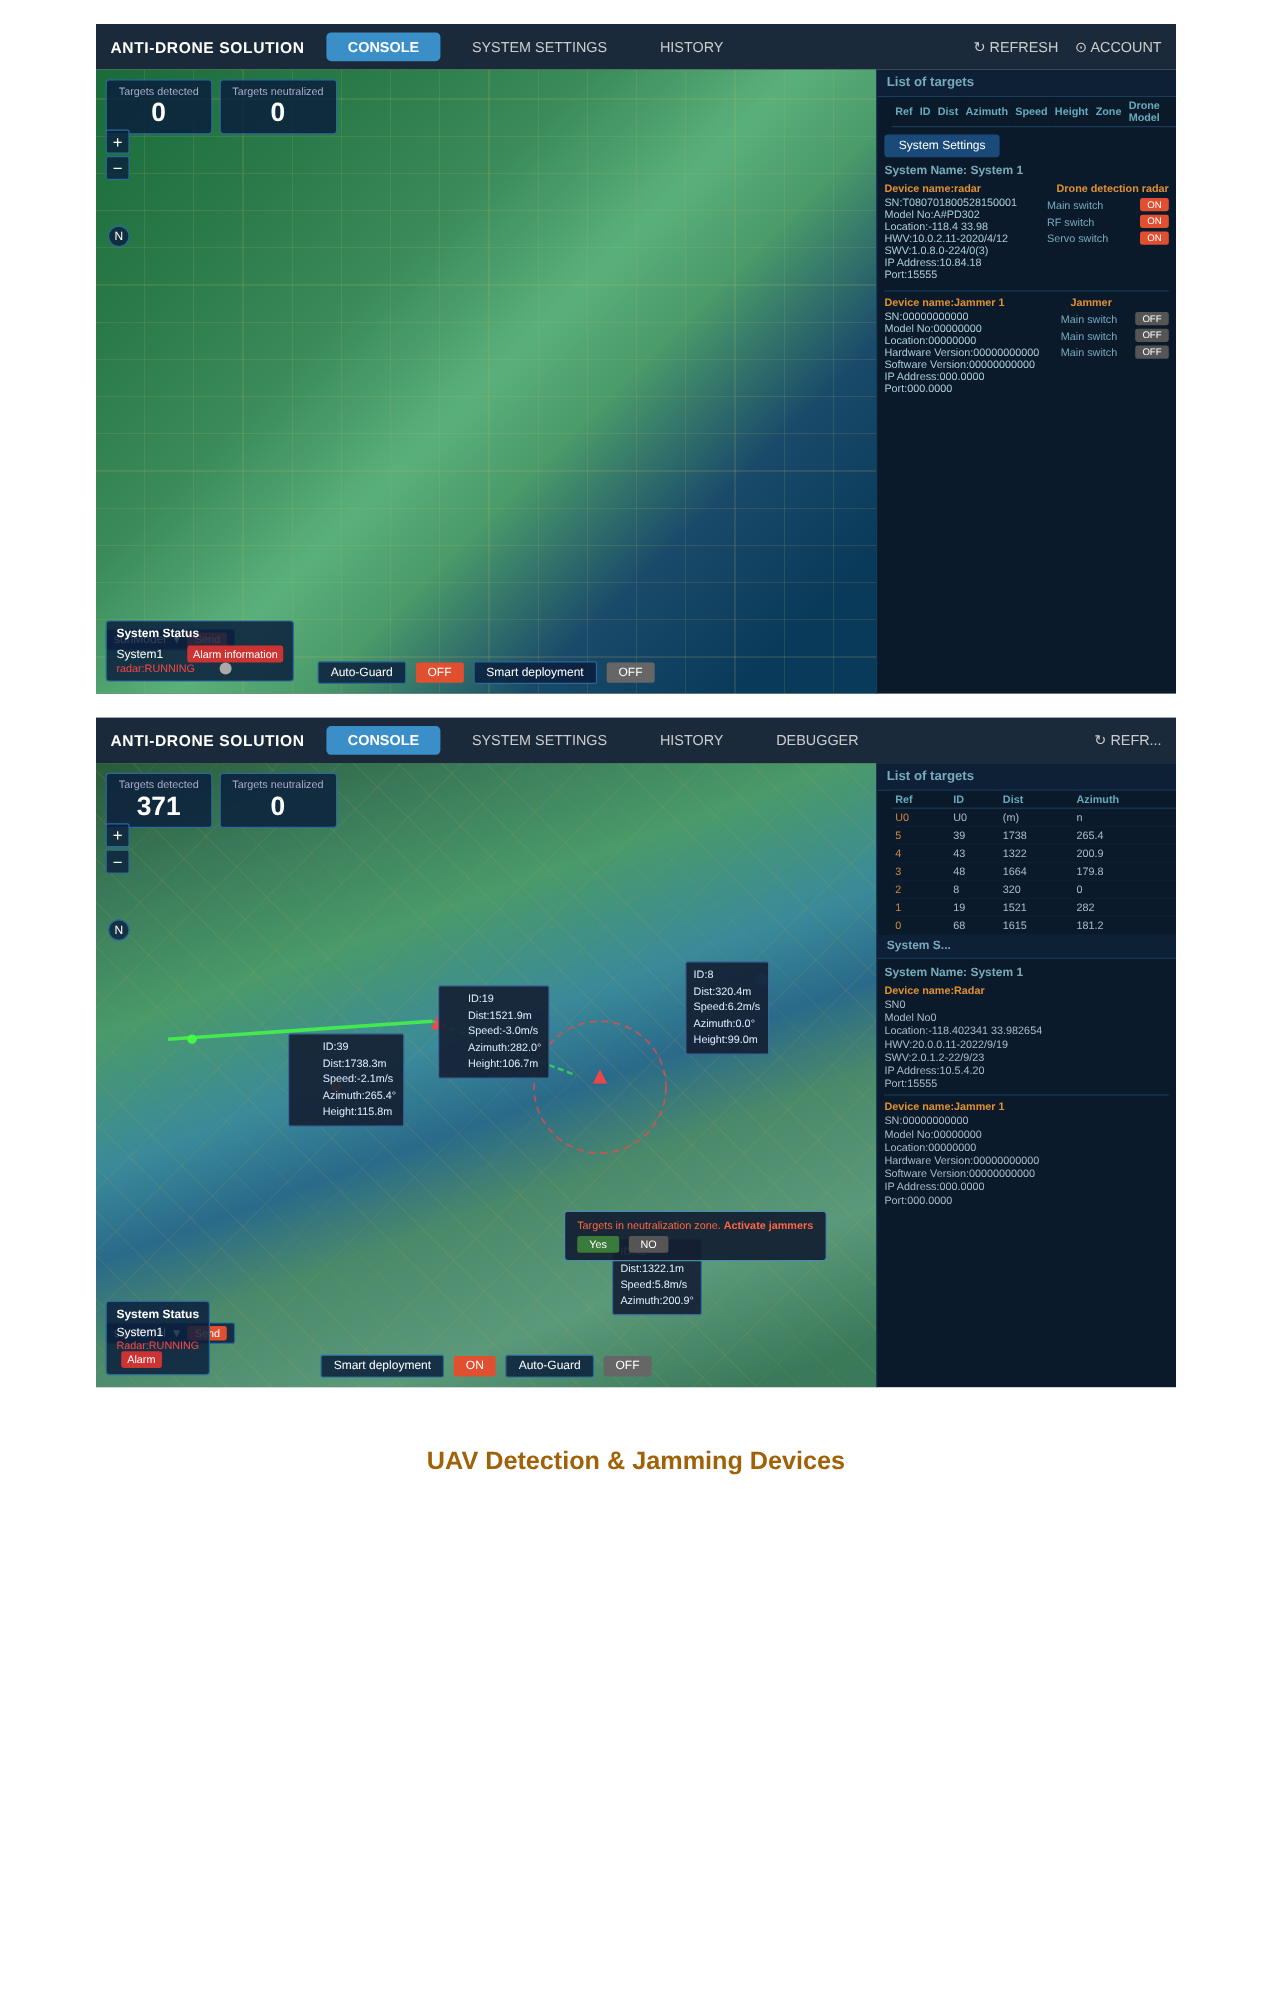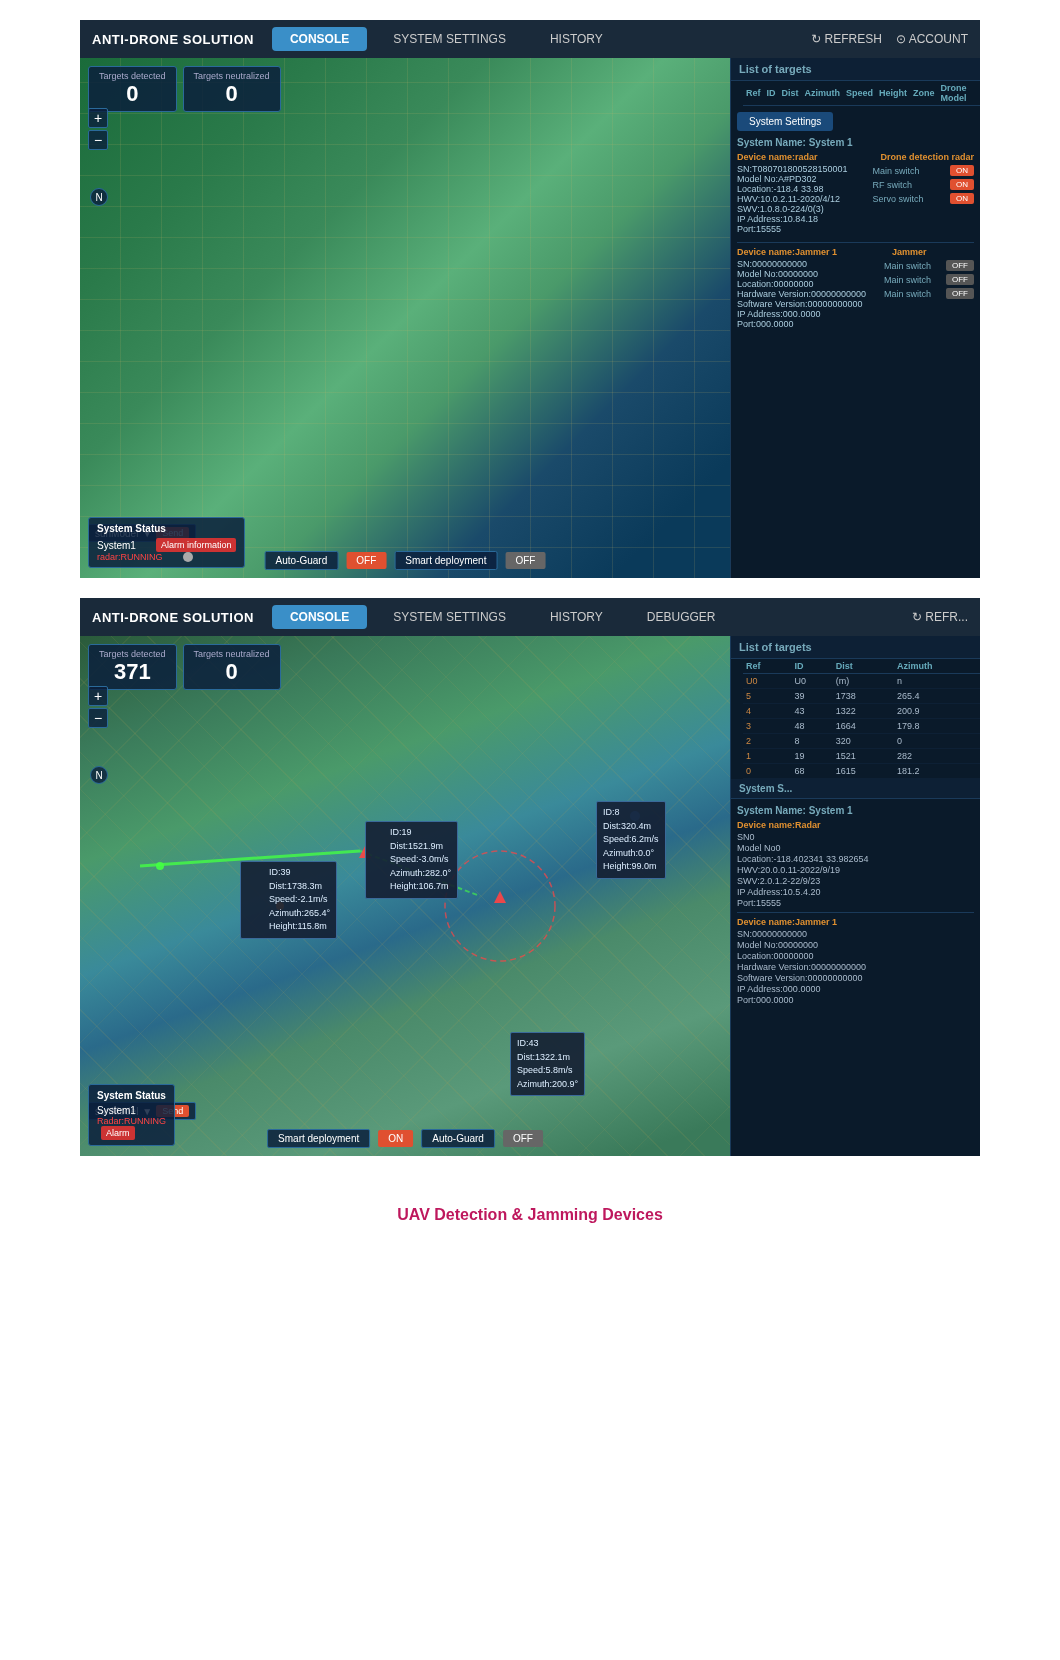--- a/index.html
+++ b/index.html
@@ -248,21 +248,21 @@
       position: absolute;
       background: rgba(20,30,50,0.9);
       border: 1px solid #3a6a9a;
       border-radius: 2px;
       padding: 4px 6px;
       color: #ddeeff;
       font-size: 9px;
       line-height: 1.5;
     }
     .drone-box-1 { top: 185px; left: 285px; padding-left: 24px; }
-    .drone-box-2 { top: 165px; left: 516px; }
+    .drone-box-2 { top: 165px; left: 491px; }
     .drone-box-3 { top: 225px; left: 160px; padding-left: 28px; }
     .drone-box-4 { bottom: 60px; left: 430px; }
 
     
     .neutralization-popup {
       position: absolute;
       bottom: 105px;
       left: 390px;
       background: rgba(20,30,50,0.92);
       border: 1px solid #4a8aaa;
@@ -305,23 +305,23 @@
       align-items: center;
       gap: 8px;
     }
 
     
     .page-title-section {
       text-align: center;
       padding: 30px 0 40px;
     }
     .page-title-section h2 {
-      font-size: 16px;
+      font-size: 21px;
       font-weight: bold;
-      color: #be185d;
+      color: #a16207;
     }
 
     
     .zoom-controls {
       position: absolute;
       top: 50px;
       left: 8px;
       display: flex;
       flex-direction: column;
       gap: 2px;
@@ -594,20 +594,30 @@
           <div>Height:115.8m</div>
         </div>
 
         <div class="drone-box drone-box-4">
           <div>ID:43</div>
           <div>Dist:1322.1m</div>
           <div>Speed:5.8m/s</div>
           <div>Azimuth:200.9°</div>
         </div>
 
+        <div class="neutralization-popup">
+          <div>
+            <span class="warning">Targets in neutralization zone.</span>
+            <span class="activate">Activate jammers</span>
+          </div>
+          <div class="popup-btns">
+            <button class="popup-btn-yes">Yes</button>
+            <button class="popup-btn-no">NO</button>
+          </div>
+        </div>
 
         <div class="system-status">
           <div class="title">System Status</div>
           <div class="sys-item">
             <span>System1</span>
           </div>
           <div class="sys-item">
             <span class="status-running">Radar:RUNNING</span>
           </div>
           <div class="alarm-btn">Alarm</div>

